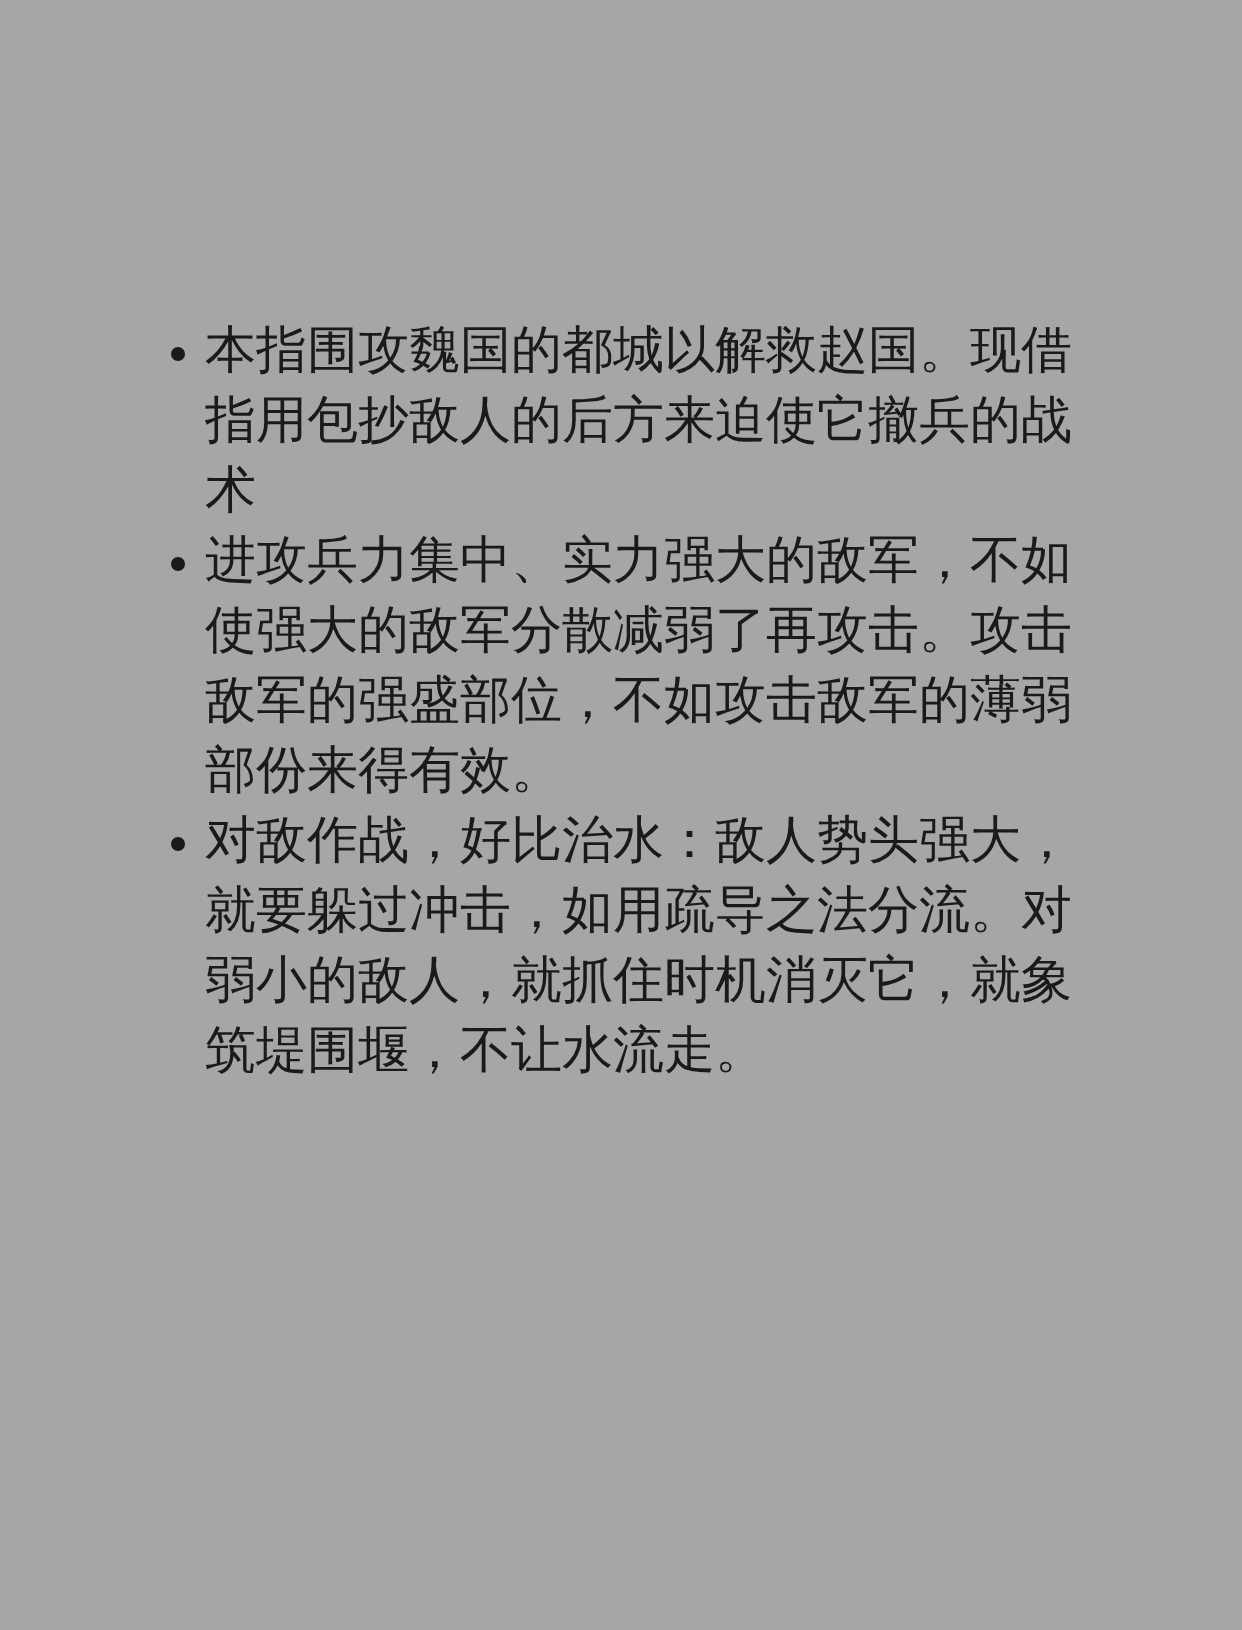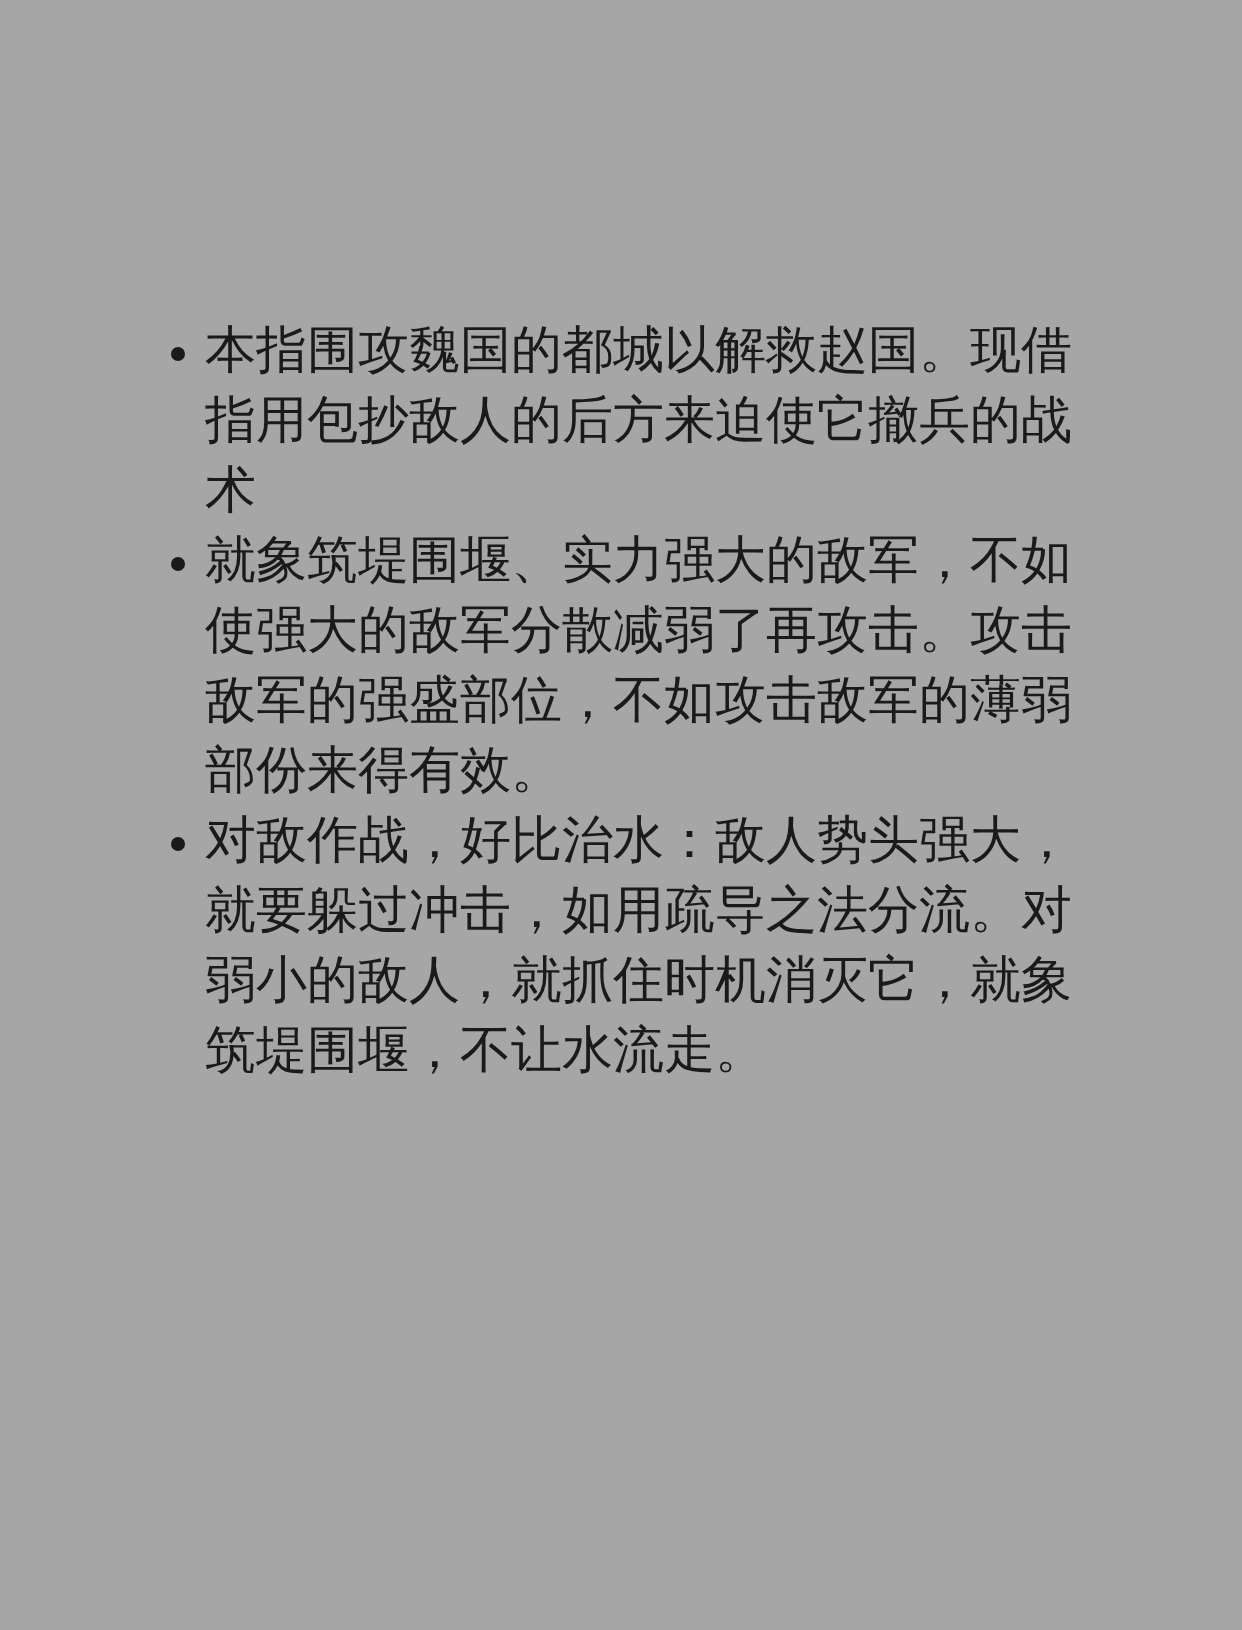--- a/index.html
+++ b/index.html
@@ -39,19 +39,19 @@
 </style>
 </head>
 <body>
 
 <div class="page">
   <ul class="bullet-list">
     <li>
       <span>本指围攻魏国的都城以解救赵国。现借指用包抄敌人的后方来迫使它撤兵的战术</span>
     </li>
     <li>
-      <span>就象筑堤围堰、实力强大的敌军，不如使强大的敌军分散减弱了再攻击。攻击敌军的强盛部位，不如攻击敌军的薄弱部份来得有效。</span>
+      <span>进攻兵力集中、实力强大的敌军，不如使强大的敌军分散减弱了再攻击。攻击敌军的强盛部位，不如攻击敌军的薄弱部份来得有效。</span>
     </li>
     <li>
       <span>对敌作战，好比治水：敌人势头强大，就要躲过冲击，如用疏导之法分流。对弱小的敌人，就抓住时机消灭它，就象筑堤围堰，不让水流走。</span>
     </li>
   </ul>
 </div>
 
 </body></html>

